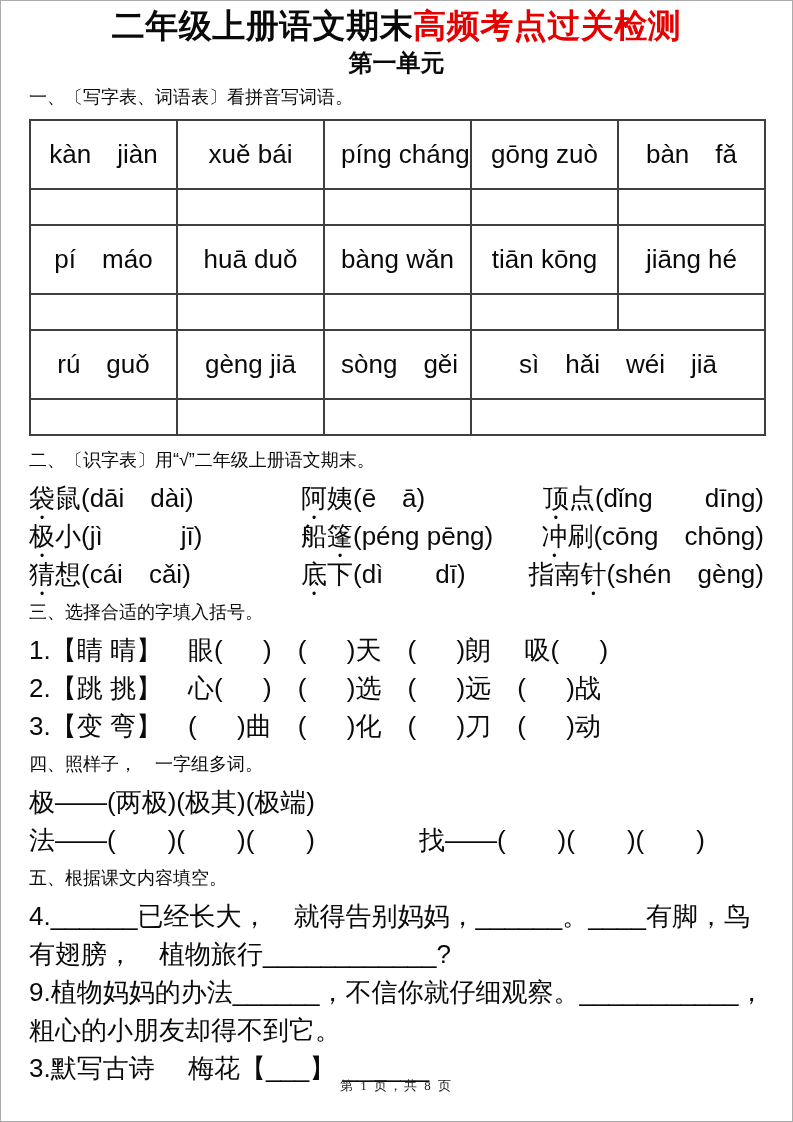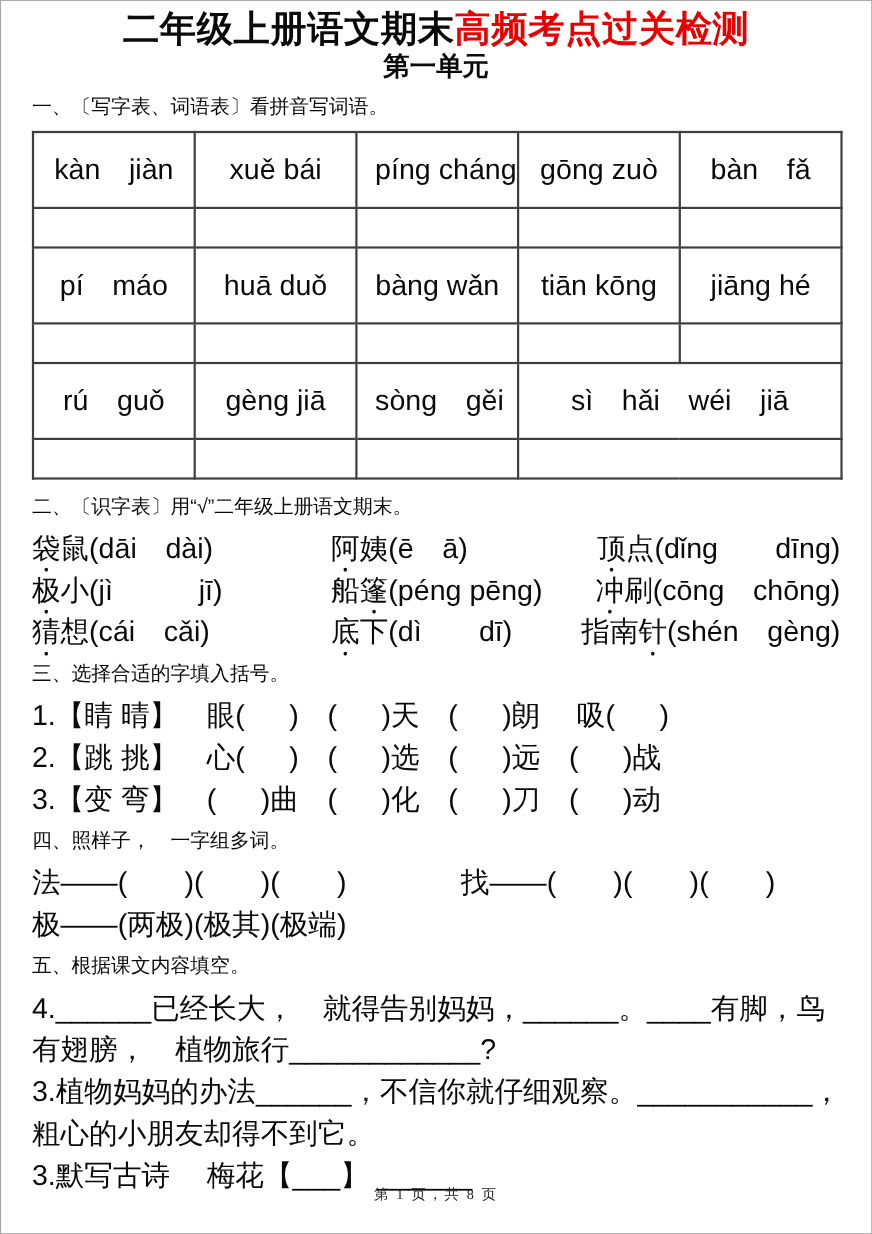--- a/index.html
+++ b/index.html
@@ -26,21 +26,20 @@
     line-height: 42px;
     white-space: nowrap;
     letter-spacing: 0.5px;
   }
   .title .red { color: #e60000; }
   .subtitle {
     text-align: center;
     font-size: 24px;
     font-weight: bold;
     line-height: 31px;
-    font-family: Liberation Mono, monospace;
   }
   .sec-heading {
     font-size: 18px;
     line-height: 38px;
     white-space: pre;
   }
   .line {
     font-size: 26px;
     line-height: 38px;
     white-space: pre;
@@ -156,28 +155,28 @@
     </div>
 
   <div class="sec-heading">三、选择合适的字填入括号。</div>
   <div>
       <div class="line">1.【睛 晴】　眼( 　 )　( 　 )天　( 　 )朗　 吸( 　 )</div>
       <div class="line">2.【跳 挑】　心( 　 )　( 　 )选　( 　 )远　( 　 )战</div>
       <div class="line">3.【变 弯】　( 　 )曲　( 　 )化　( 　 )刀　( 　 )动</div>
     </div>
 
   <div class="sec-heading">四、照样子，　一字组多词。</div>
+  <div class="line">极——(两极)(极其)(极端)</div>
   <div class="line">法——(　　)(　　)(　　)　　　　找——(　　)(　　)(　　)</div>
-  <div class="line">极——(两极)(极其)(极端)</div>
 
   <div class="sec-heading">五、根据课文内容填空。</div>
   <div>
       <div class="line">4.______已经长大，　就得告别妈妈，______。____有脚，鸟</div>
       <div class="line">有翅膀，　植物旅行____________?</div>
-      <div class="line">3.植物妈妈的办法______，不信你就仔细观察。___________，</div>
+      <div class="line">9.植物妈妈的办法______，不信你就仔细观察。___________，</div>
       <div class="line">粗心的小朋友却得不到它。</div>
       <div class="line">3.默写古诗　 梅花【___】 ______</div>
       <div class="line mt-big">_________，　_________。　_________，　_________。</div>
     </div>
 
   <div class="footer">第 1 页，共 8 页</div>
 
 </div>
 
 </body></html>

